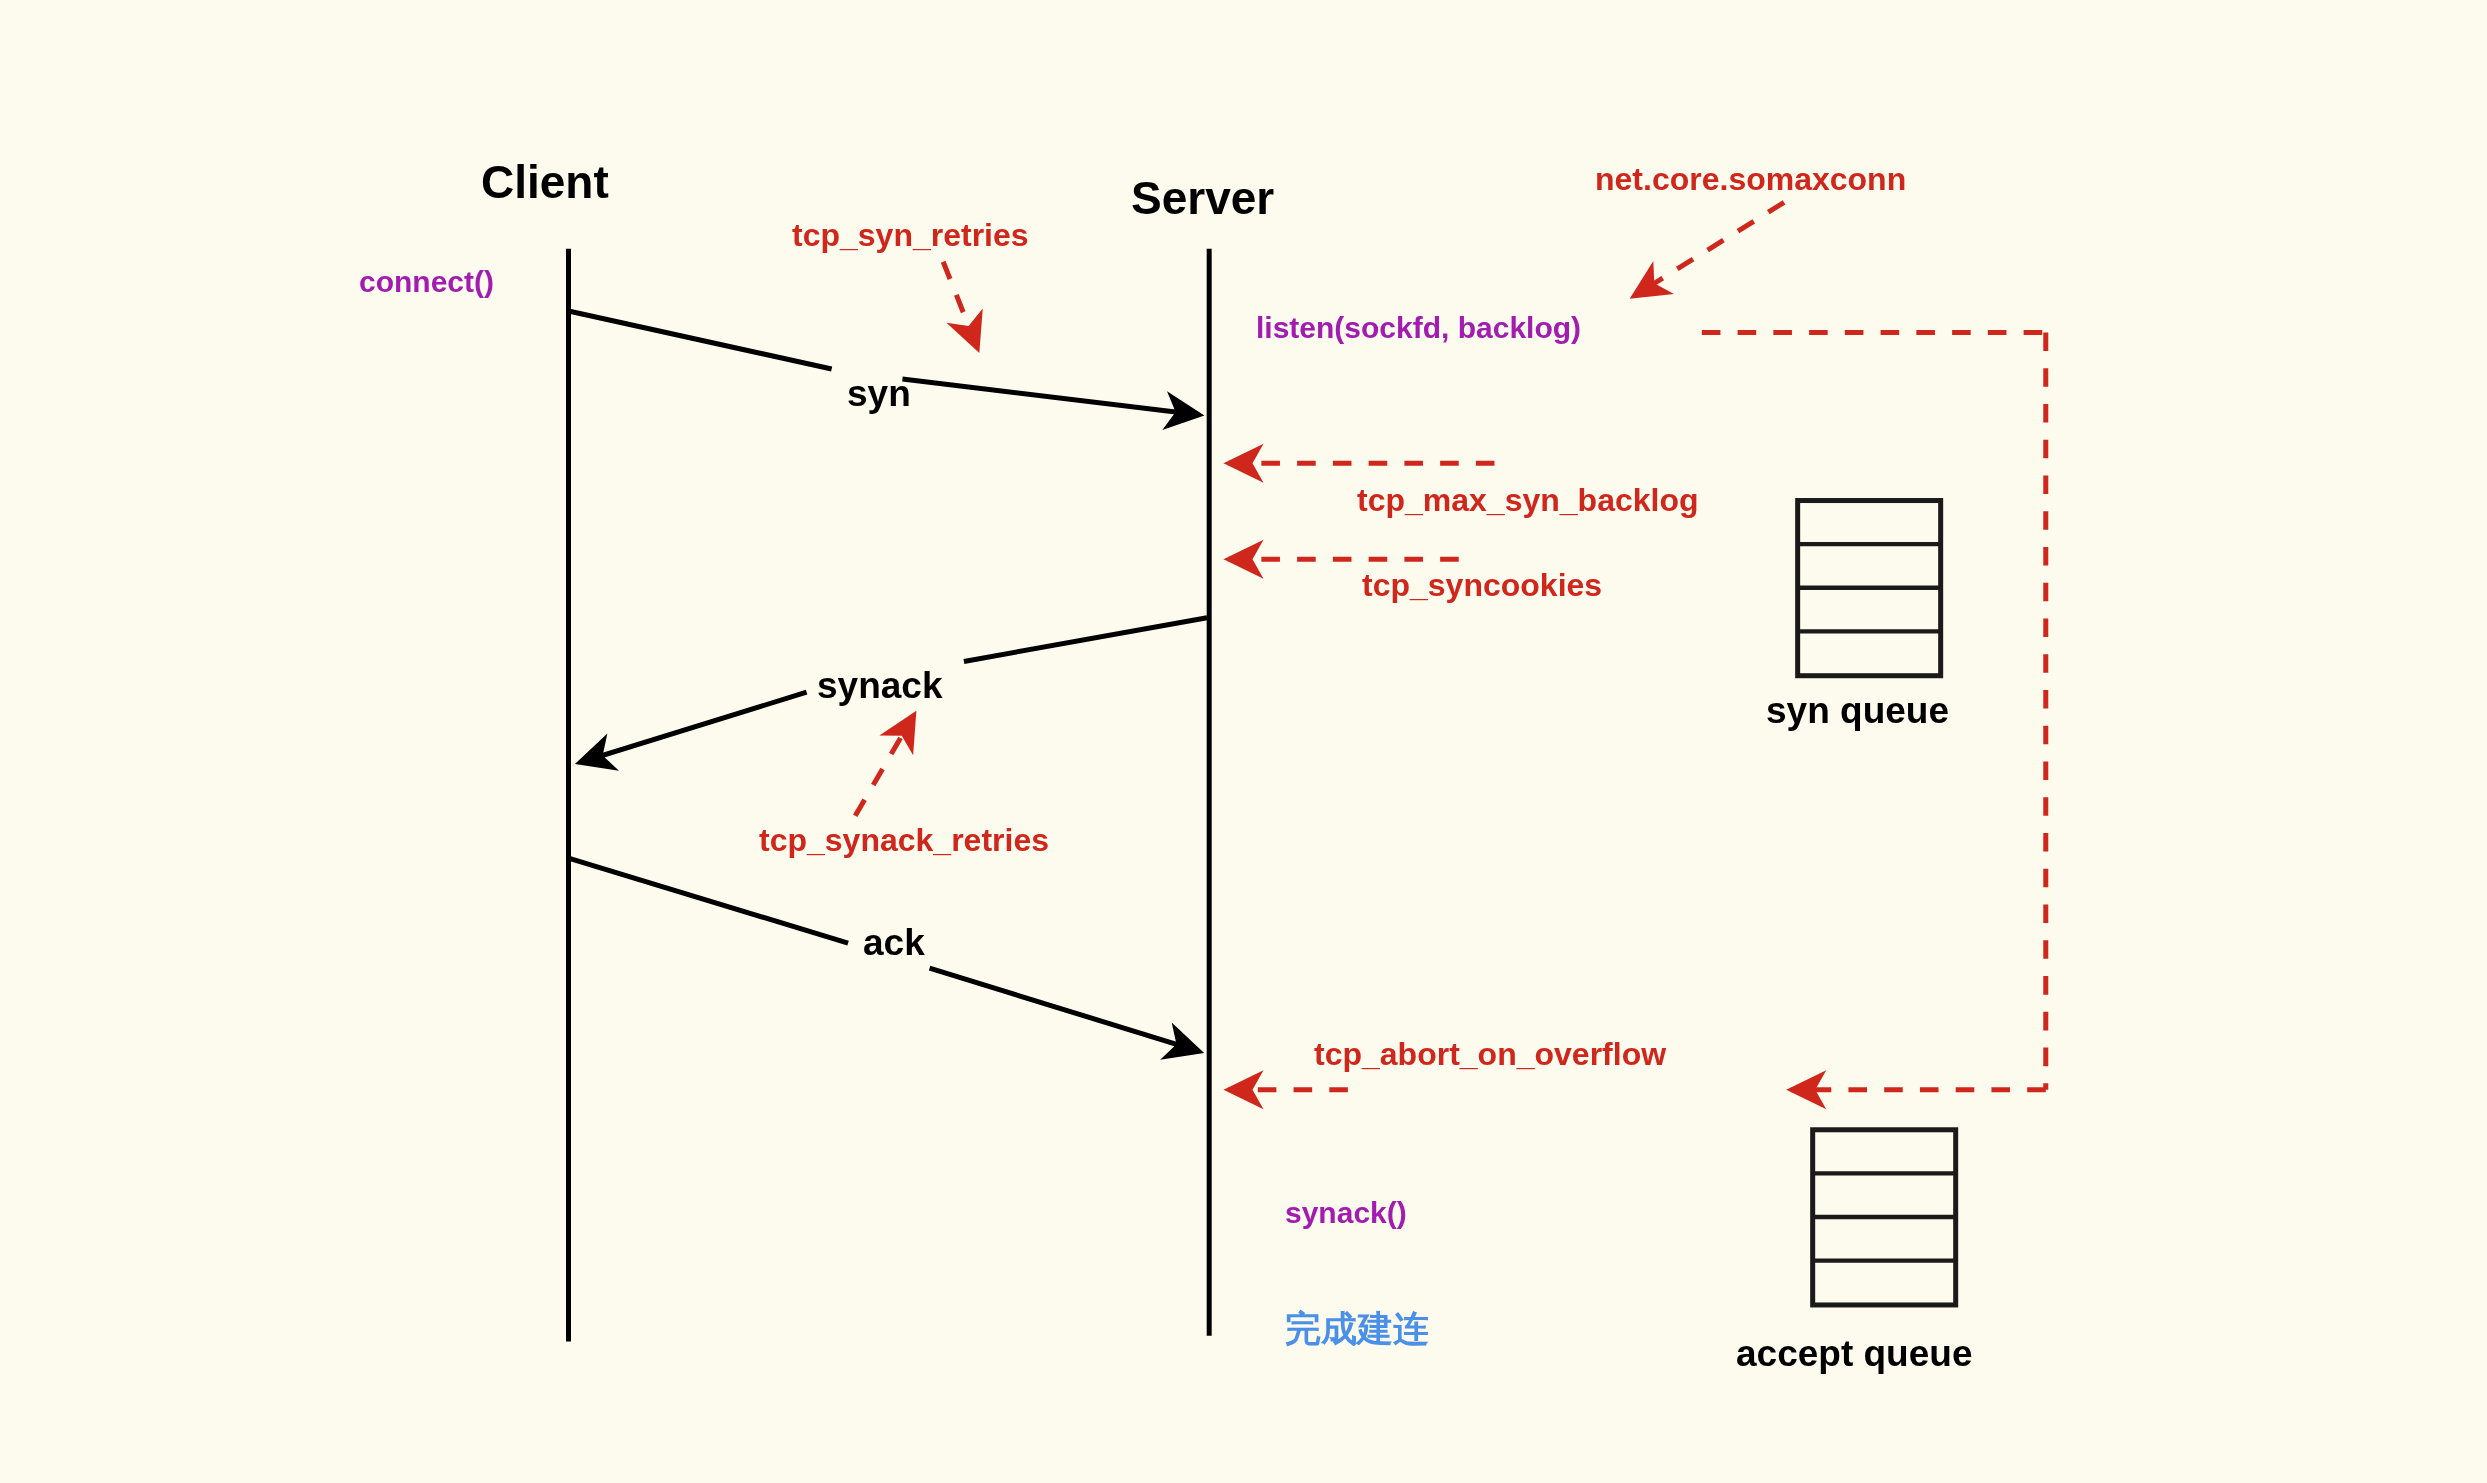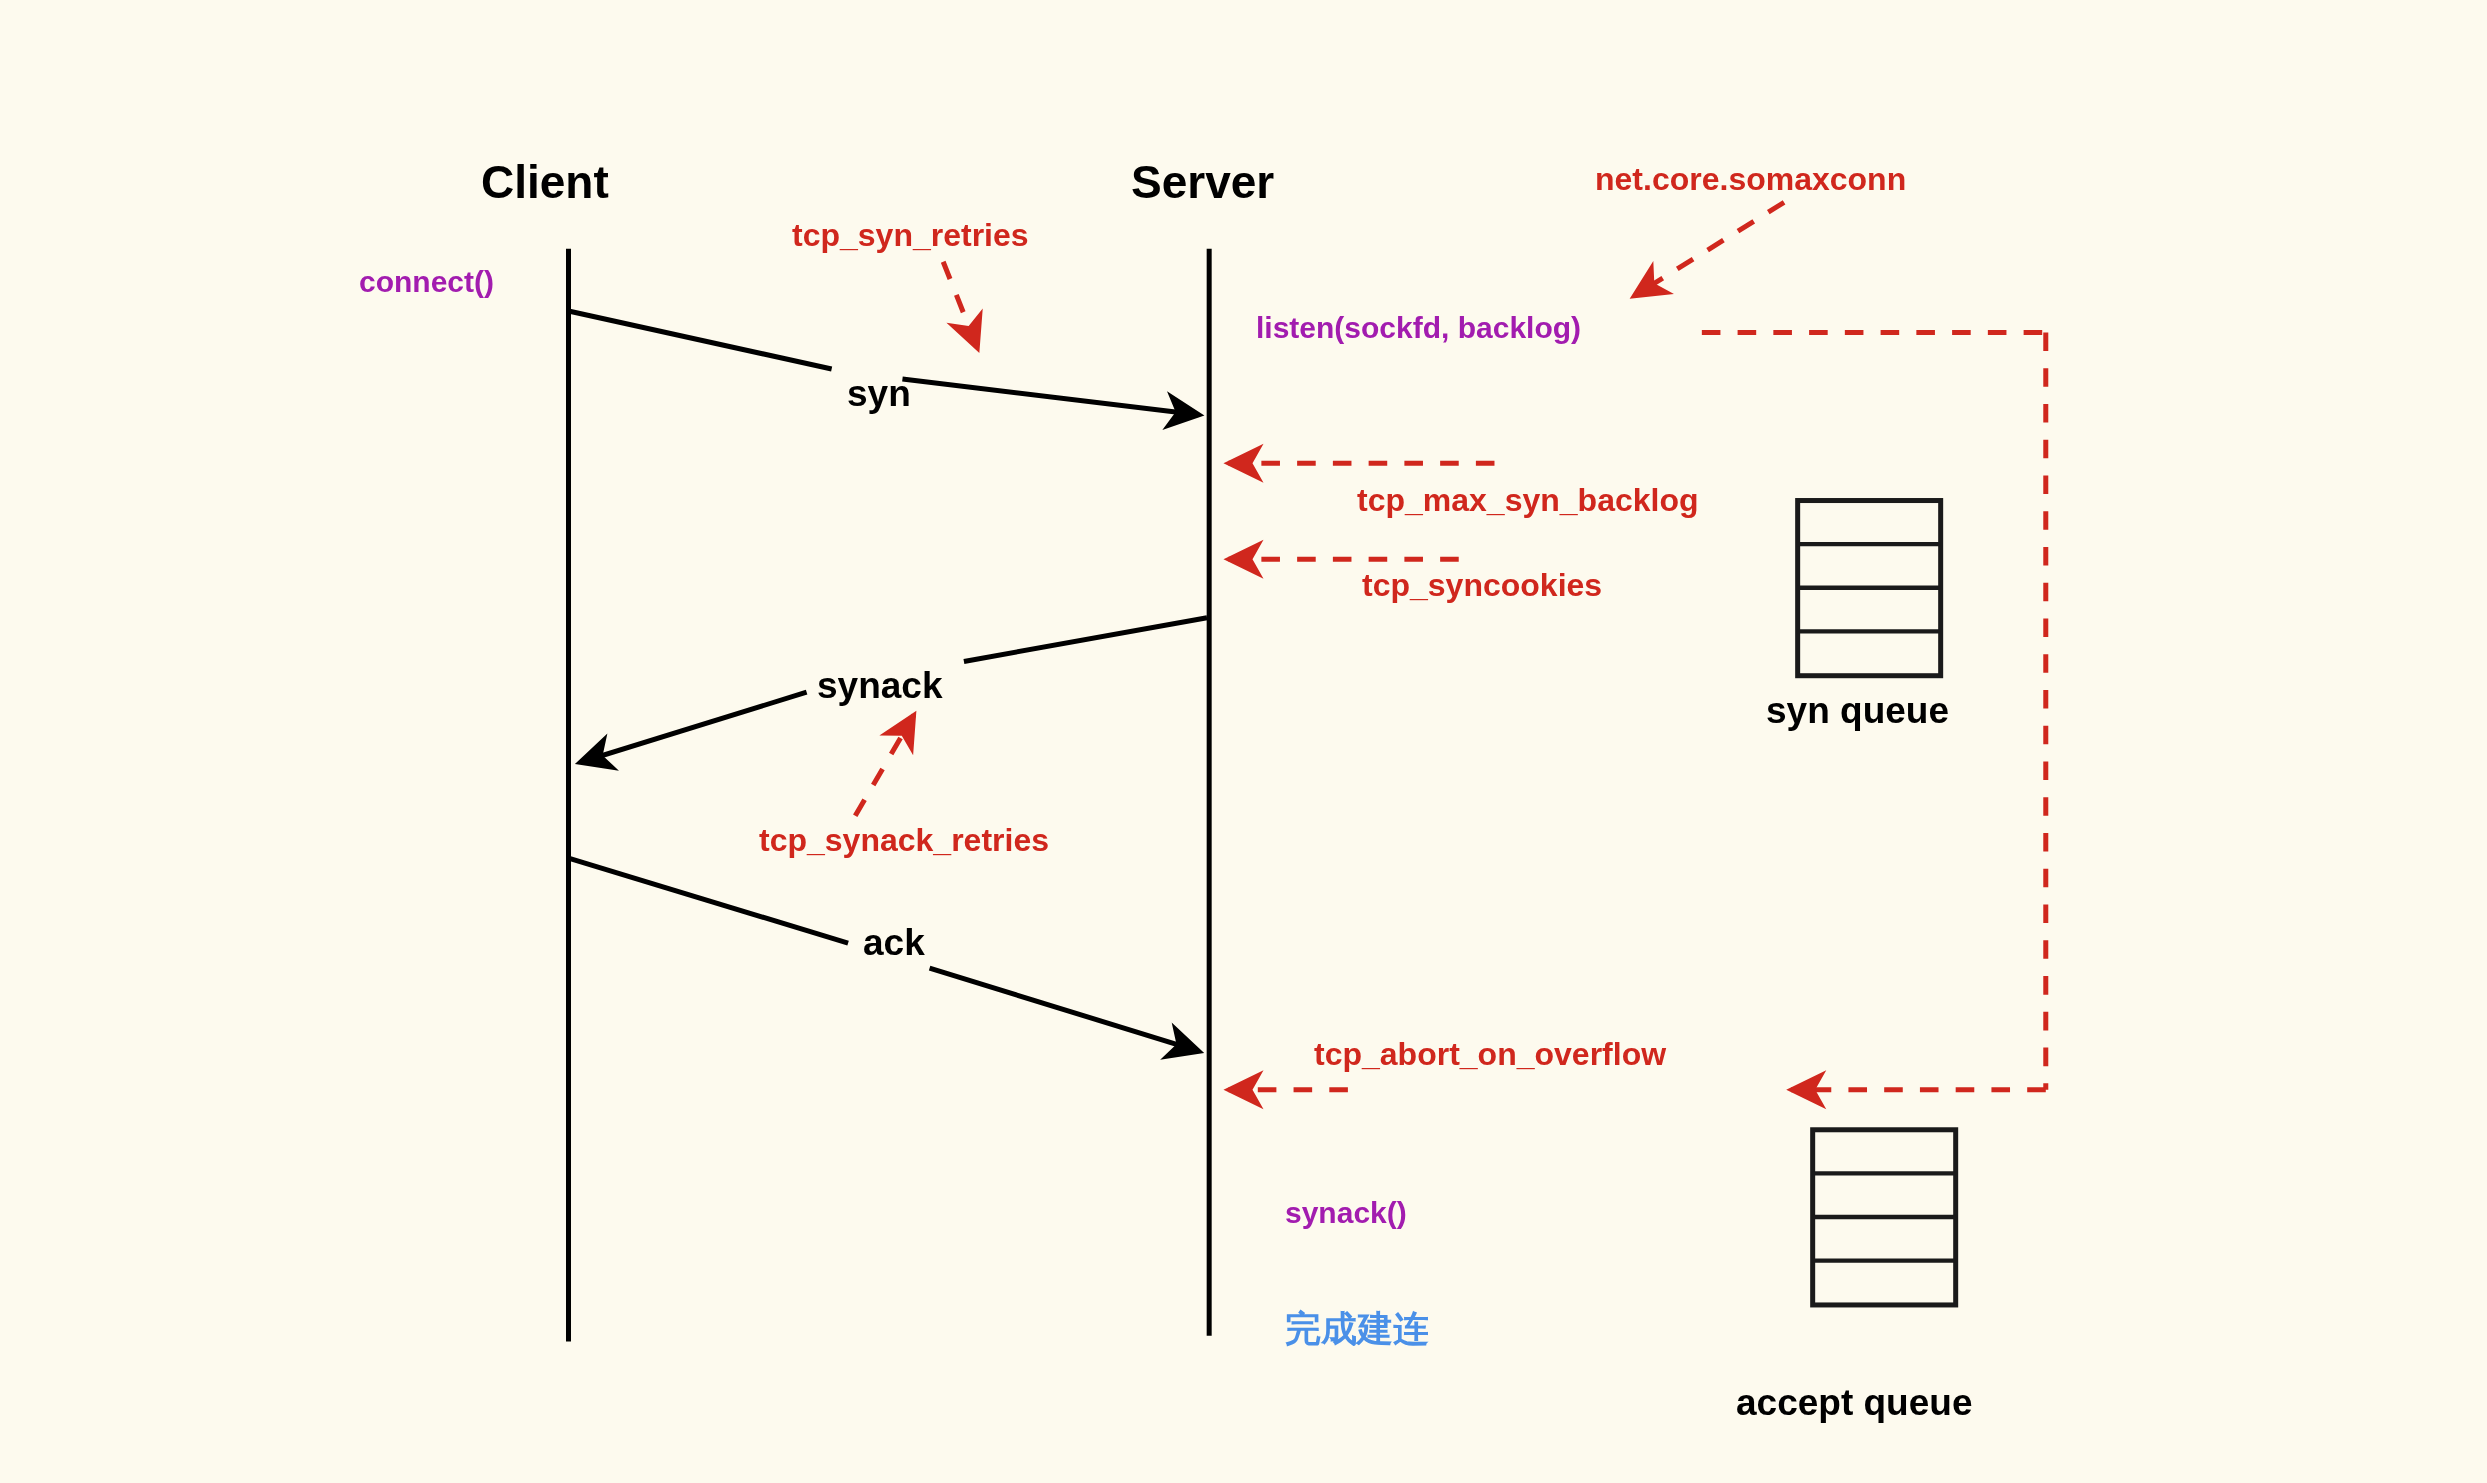--- a/index.html
+++ b/index.html
@@ -106,21 +106,21 @@
     <line x1="2514" y1="883" x2="2714" y2="883" stroke="#1A1A1A" stroke-width="6"></line>
 
     <rect x="2535" y="1580" width="200" height="245" fill="none" stroke="#1A1A1A" stroke-width="7"></rect>
     <line x1="2535" y1="1641" x2="2735" y2="1641" stroke="#1A1A1A" stroke-width="6"></line>
     <line x1="2535" y1="1702" x2="2735" y2="1702" stroke="#1A1A1A" stroke-width="6"></line>
     <line x1="2535" y1="1763" x2="2735" y2="1763" stroke="#1A1A1A" stroke-width="6"></line>
   </svg>
 
   <div class="lbl role-title" style="left:481px; top:159px;">Client</div>
 
-  <div class="lbl role-title" style="left:1131px; top:159px;">Server</div>
+  <div class="lbl role-title" style="left:1131px; top:175px;">Server</div>
 
   <div class="lbl api" style="left:359px; top:267px;">connect()</div>
 
   <div class="lbl api" style="left:1256px; top:313px;text-align:right;">listen(sockfd, backlog)</div>
 
   <div class="lbl api" style="left:1285px; top:1198px;">synack()</div>
 
   <div class="lbl api-cjk" style="left:1285px; top:1311px;">完成建连</div>
 
   <div class="lbl msg-label" style="left:847px; top:355px;margin-top:20px;">syn</div>
@@ -136,16 +136,16 @@
   <div class="lbl sysctl" style="left:1357px; top:484px;">tcp_max_syn_backlog</div>
 
   <div class="lbl sysctl" style="left:1362px; top:569px;">tcp_syncookies</div>
 
   <div class="lbl sysctl" style="left:759px; top:824px;">tcp_synack_retries</div>
 
   <div class="lbl sysctl" style="left:1314px; top:1038px;">tcp_abort_on_overflow</div>
 
   <div class="lbl queue-caption" style="left:1766px; top:692px;">syn queue</div>
 
-  <div class="lbl queue-caption" style="left:1736px; top:1384px;">accept queue</div>
+  <div class="lbl queue-caption" style="left:1736px; top:1335px;">accept queue</div>
 
 </div>
 
 
 </body></html>

